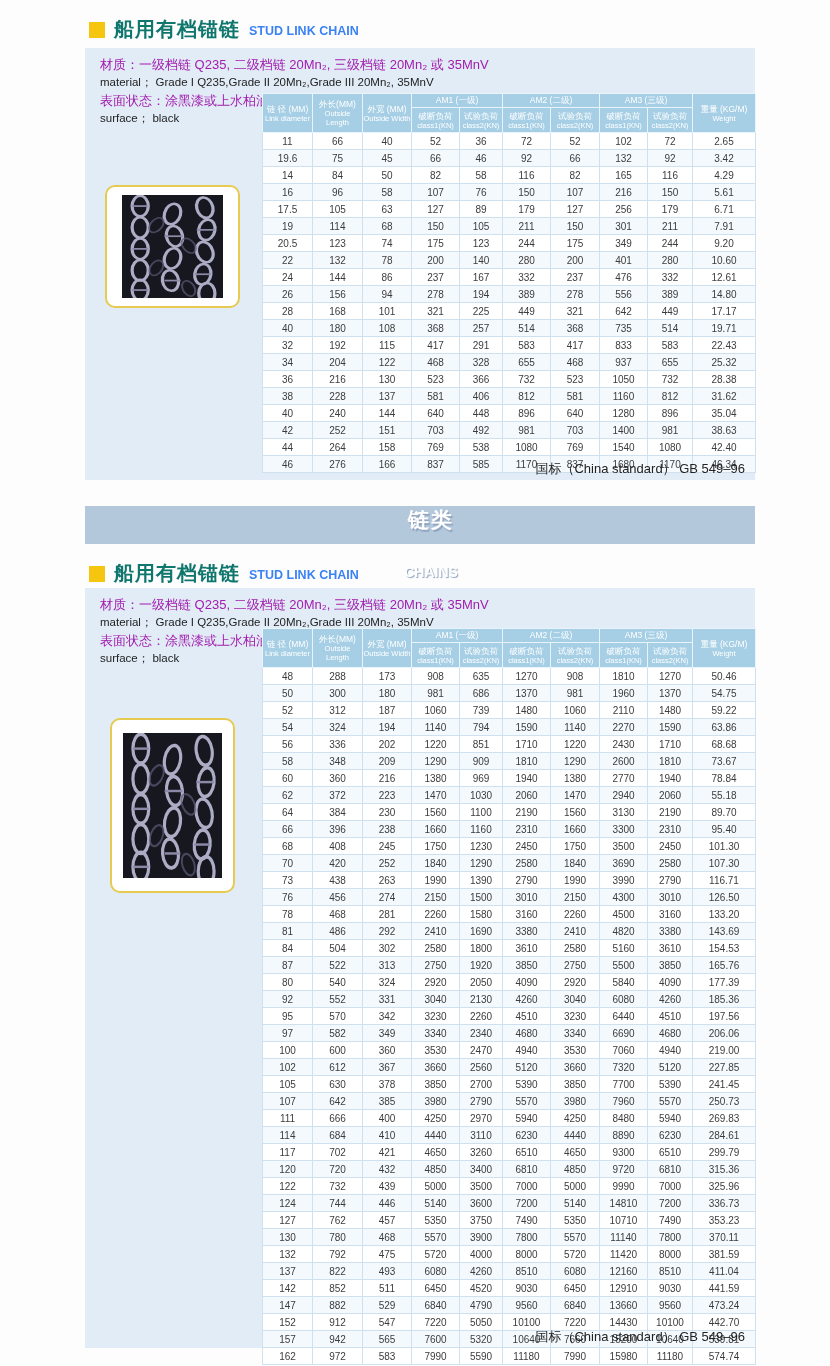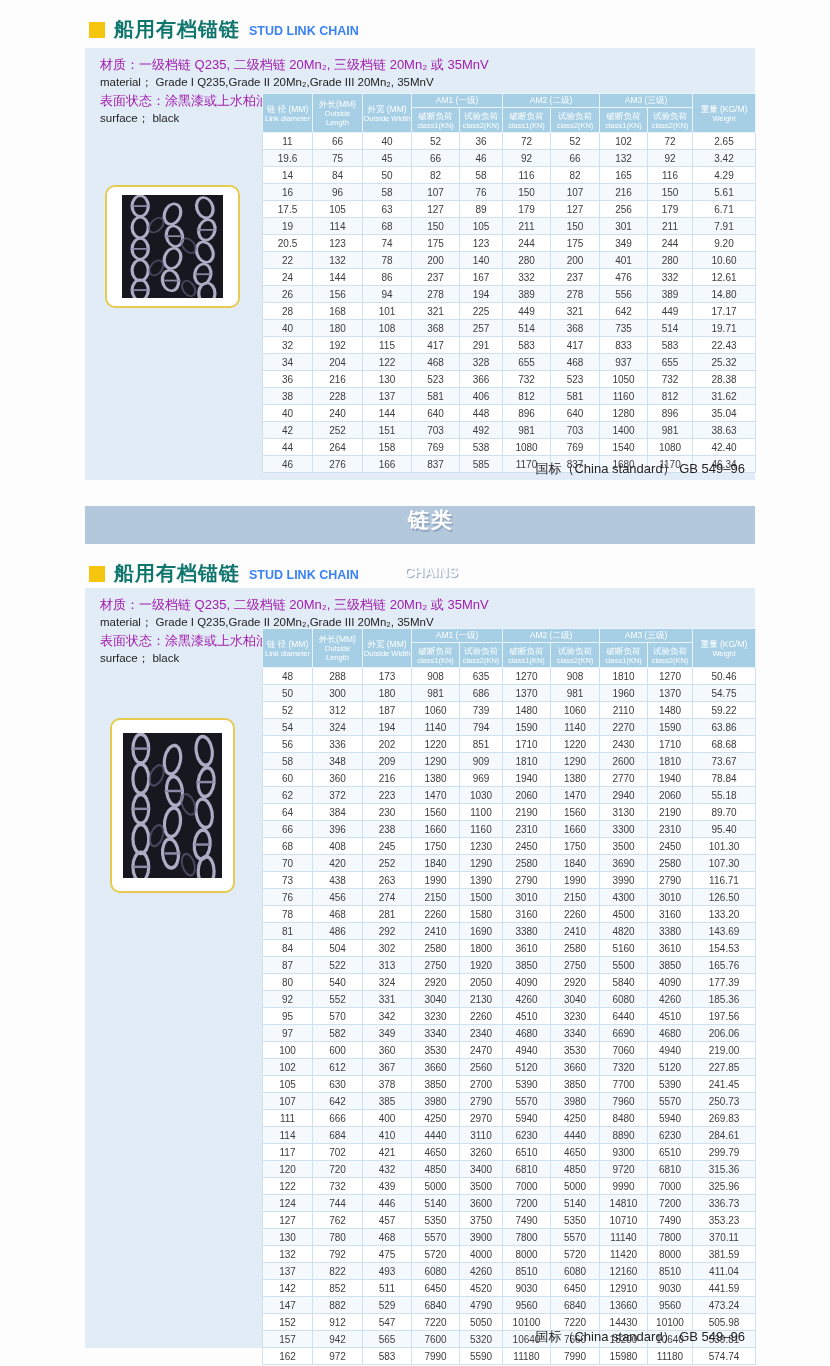--- a/index.html
+++ b/index.html
@@ -965,21 +965,21 @@
           <tr>
             <td>152</td>
             <td>912</td>
             <td>547</td>
             <td>7220</td>
             <td>5050</td>
             <td>10100</td>
             <td>7220</td>
             <td>14430</td>
             <td>10100</td>
-            <td>505.98</td>
+            <td>442.70</td>
           </tr>
           <tr>
             <td>157</td>
             <td>942</td>
             <td>565</td>
             <td>7600</td>
             <td>5320</td>
             <td>10640</td>
             <td>7660</td>
             <td>15200</td>

